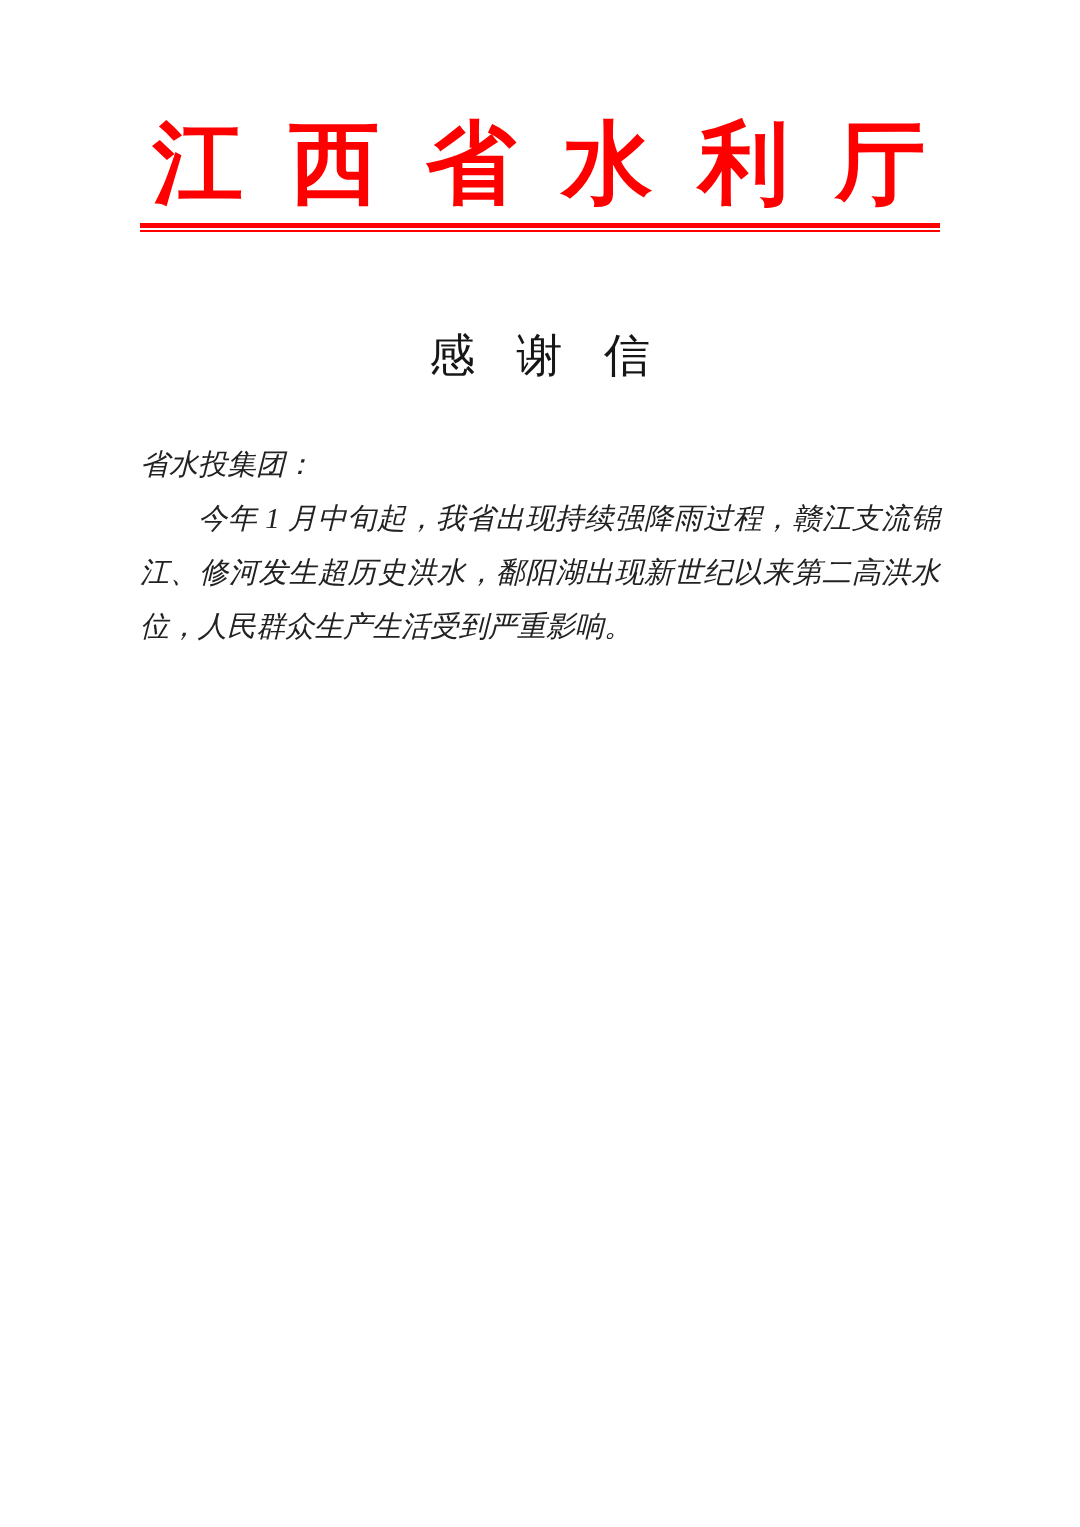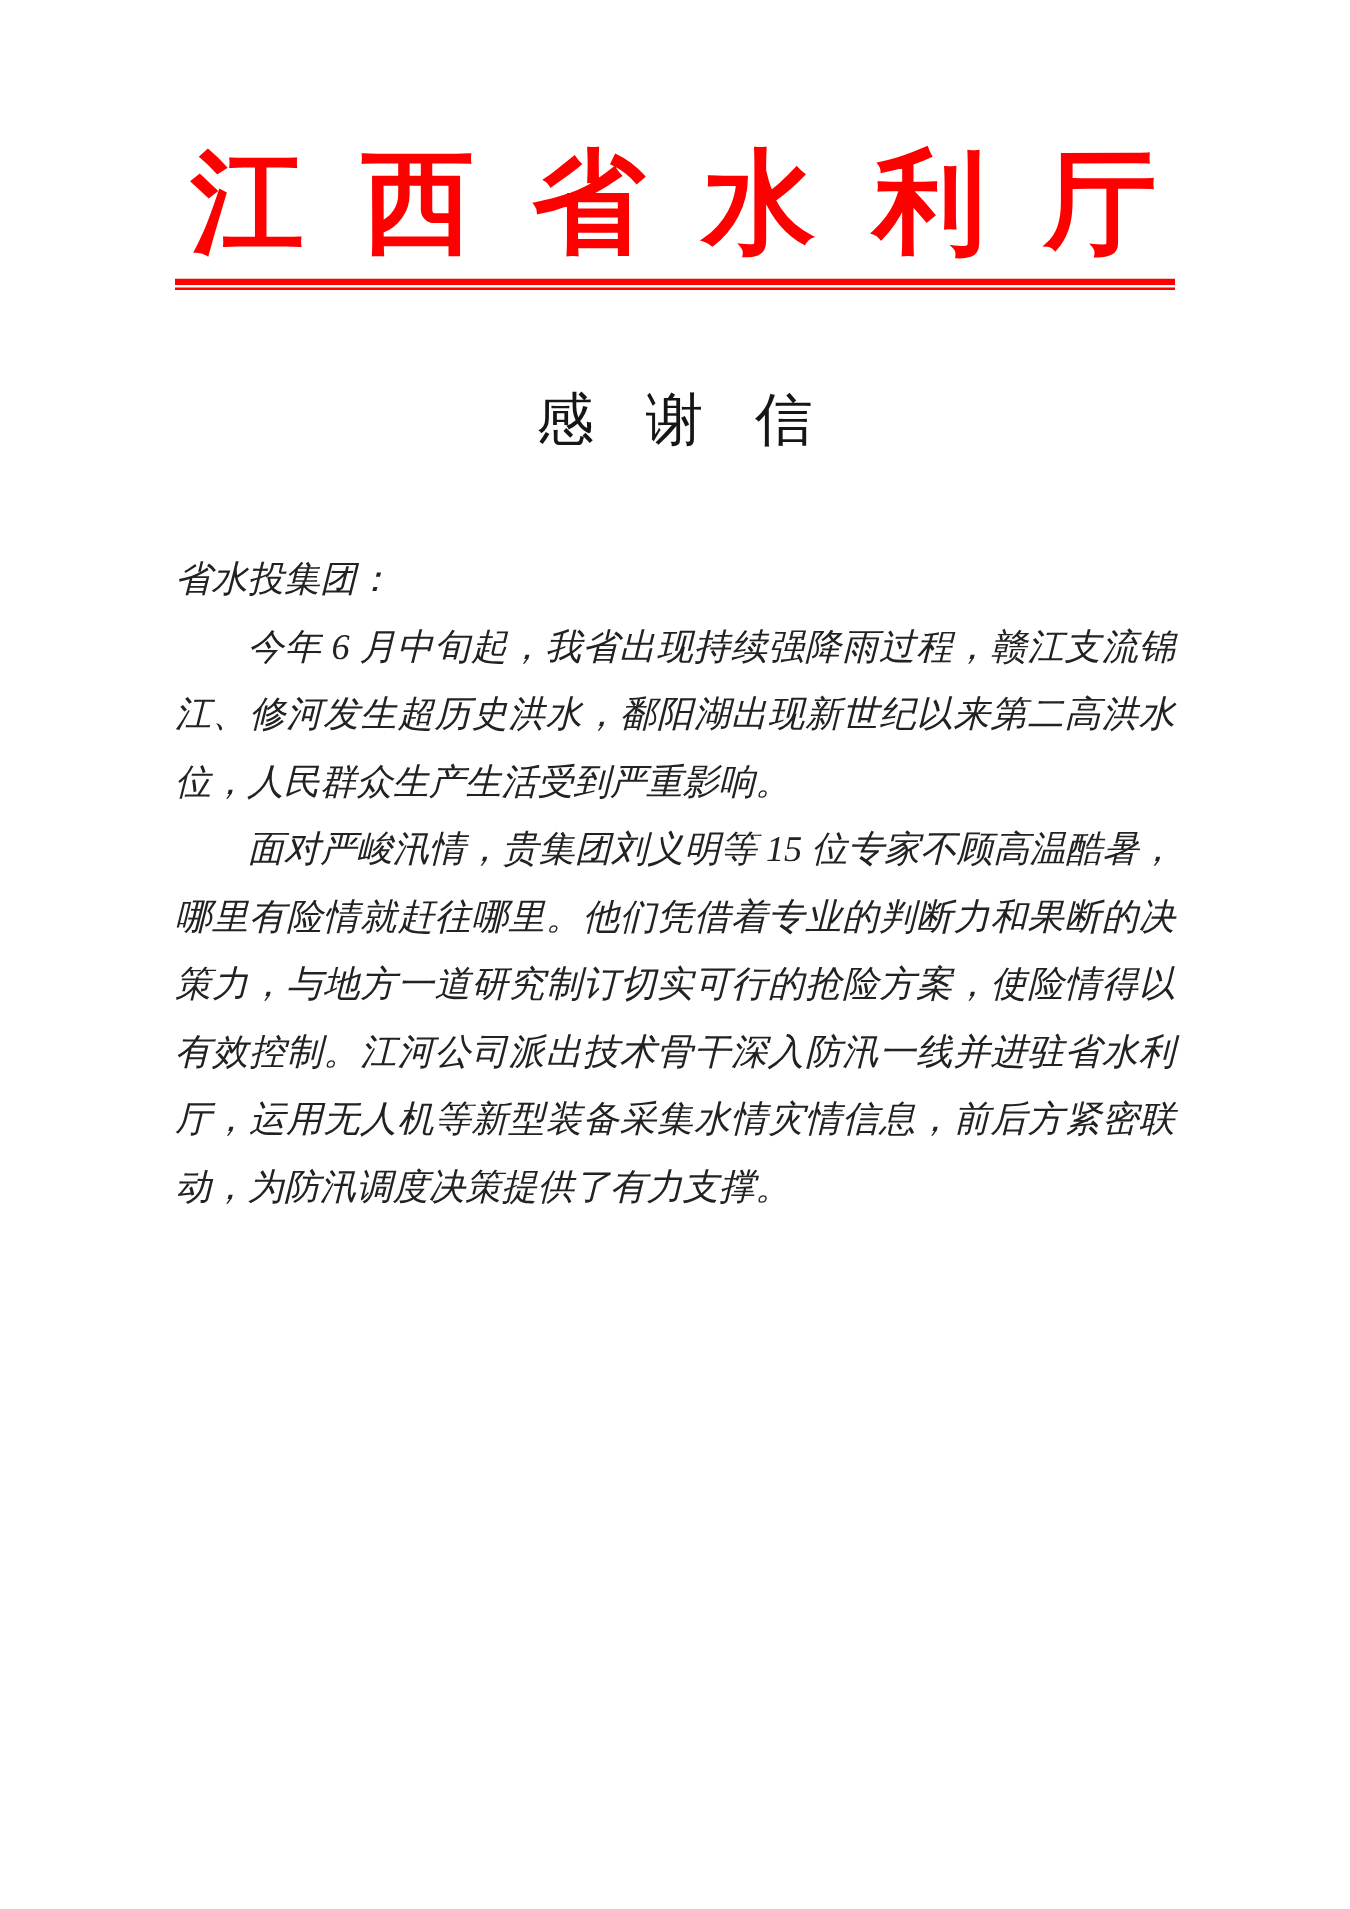--- a/index.html
+++ b/index.html
@@ -44,21 +44,21 @@
     border-bottom: 2px solid #fe0000;
   }
   .rule-bottom {
     top: 1372px;
     border-top: 2px solid #fe0000;
     border-bottom: 5px solid #fe0000;
   }
   
   .letter-title {
     position: absolute;
-    top: 308px;
+    top: 328px;
     left: 0;
     width: 100%;
     margin: 0;
     text-align: center;
     font-size: 46px;
     line-height: 1.2;
     font-weight: normal;
     color: #161616;
     word-spacing: 28px;
     letter-spacing: 1px;
@@ -93,19 +93,18 @@
 <div class="page">
 
   <h1 class="letterhead-title">江 西 省 水 利 厅</h1>
 
   <div class="rule rule-top"></div>
 
   <h2 class="letter-title">感 谢 信</h2>
 
   <div class="letter-body">
     <p class="salutation">省水投集团：</p>
-    <p class="para">今年 6 月中旬起，我省出现持续强降雨过程，赣江支流锦江、修河发生超历史洪水，鄱阳湖出现新世纪以来第二高洪水位，人民群众生产生活受到严重影响。</p>
-    <p class="para">面对严峻汛情，贵集团刘义明等 15 位专家不顾高温酷暑，哪里有险情就赶往哪里。他们凭借着专业的判断力和果断的决策力，与地方一道研究制订切实可行的抢险方案，使险情得以有效控制。江河公司派出技术骨干深入防汛一线并进驻省水利厅，运用无人机等新型装备采集水情灾情信息，前后方紧密联动，为防汛调度决策提供了有力支撑。</p>
+    <p class="para">今年 1 月中旬起，我省出现持续强降雨过程，赣江支流锦江、修河发生超历史洪水，鄱阳湖出现新世纪以来第二高洪水位，人民群众生产生活受到严重影响。</p>
   </div>
 
   <div class="rule rule-bottom"></div>
 
 </div>
 
 </body></html>

